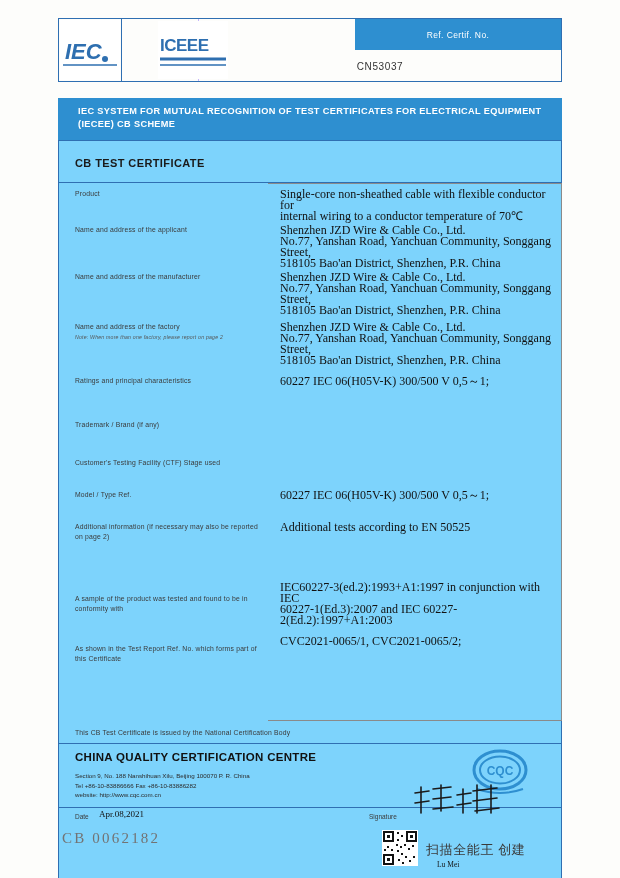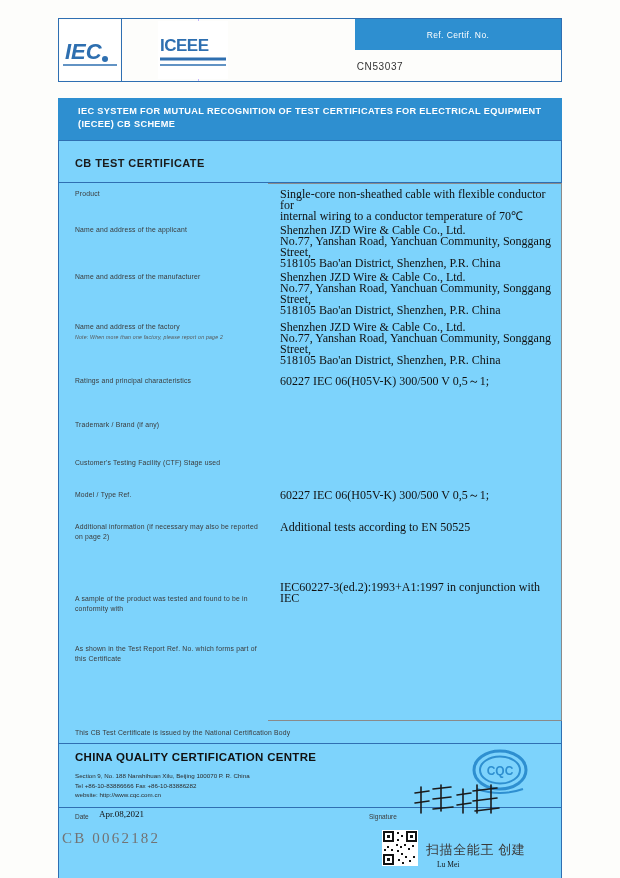--- a/index.html
+++ b/index.html
@@ -415,26 +415,30 @@
           <span class="ln">Additional tests according to EN 50525</span>
         </div>
       </div>
 
       <div class="row" style="height:62px">
         <div class="label" style="padding-top:26px">
           <span>A sample of the product was tested and found to be in conformity with</span>
         </div>
         <div class="value" style="padding-top:14px">
           <span class="ln">IEC60227-3(ed.2):1993+A1:1997 in conjunction with IEC</span>
+          <span class="ln">60227-1(Ed.3):2007 and IEC 60227-2(Ed.2):1997+A1:2003</span>
         </div>
       </div>
 
       <div class="row" style="height:60px">
         <div class="label" style="padding-top:14px">
           <span>As shown in the Test Report Ref. No. which forms part of this Certificate</span>
+        </div>
+        <div class="value" style="padding-top:6px">
+          <span class="ln">CVC2021-0065/1, CVC2021-0065/2;</span>
         </div>
       </div>
 
     </div>
 
     <div class="issue-note">This CB Test Certificate is issued by the National Certification Body</div>
     <div class="hr-issue"></div>
 
     <div class="org-name">CHINA QUALITY CERTIFICATION CENTRE</div>
     <div class="org-addr">

